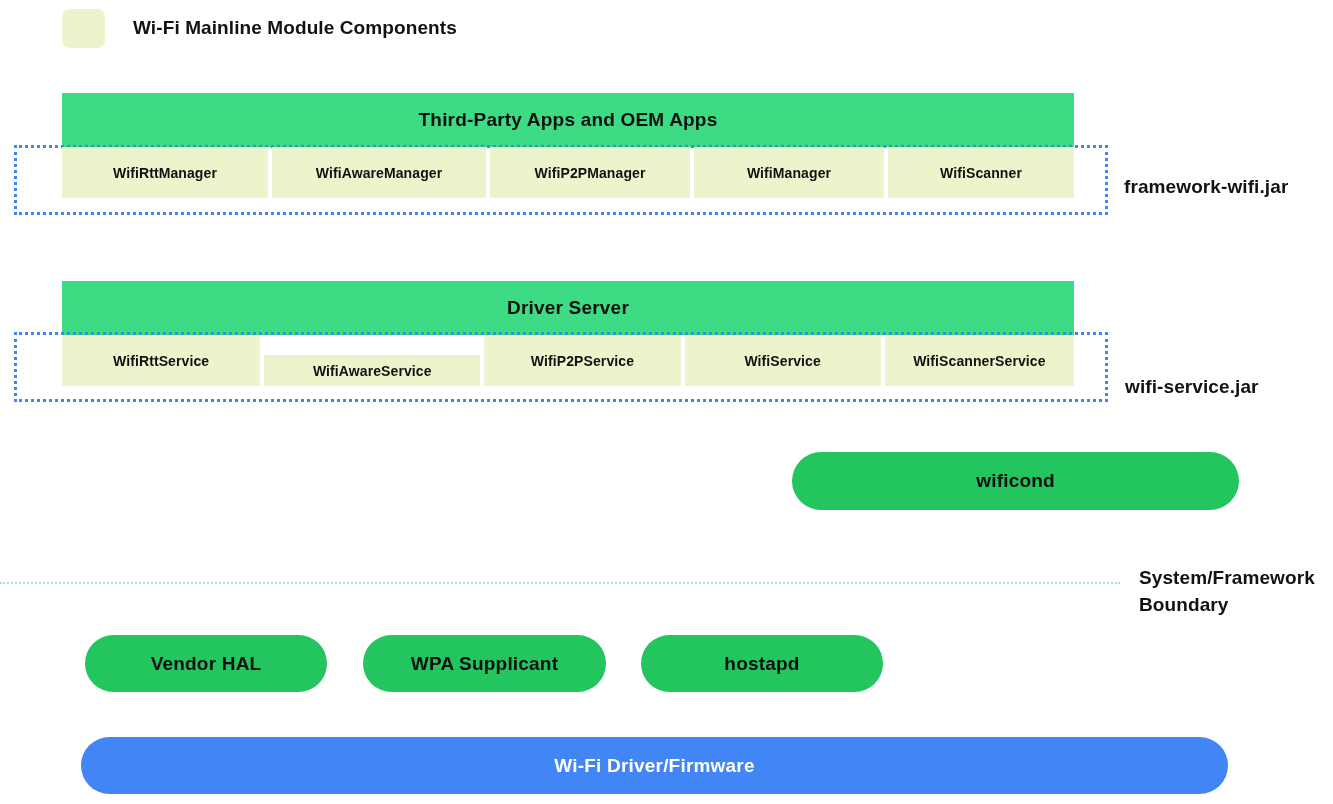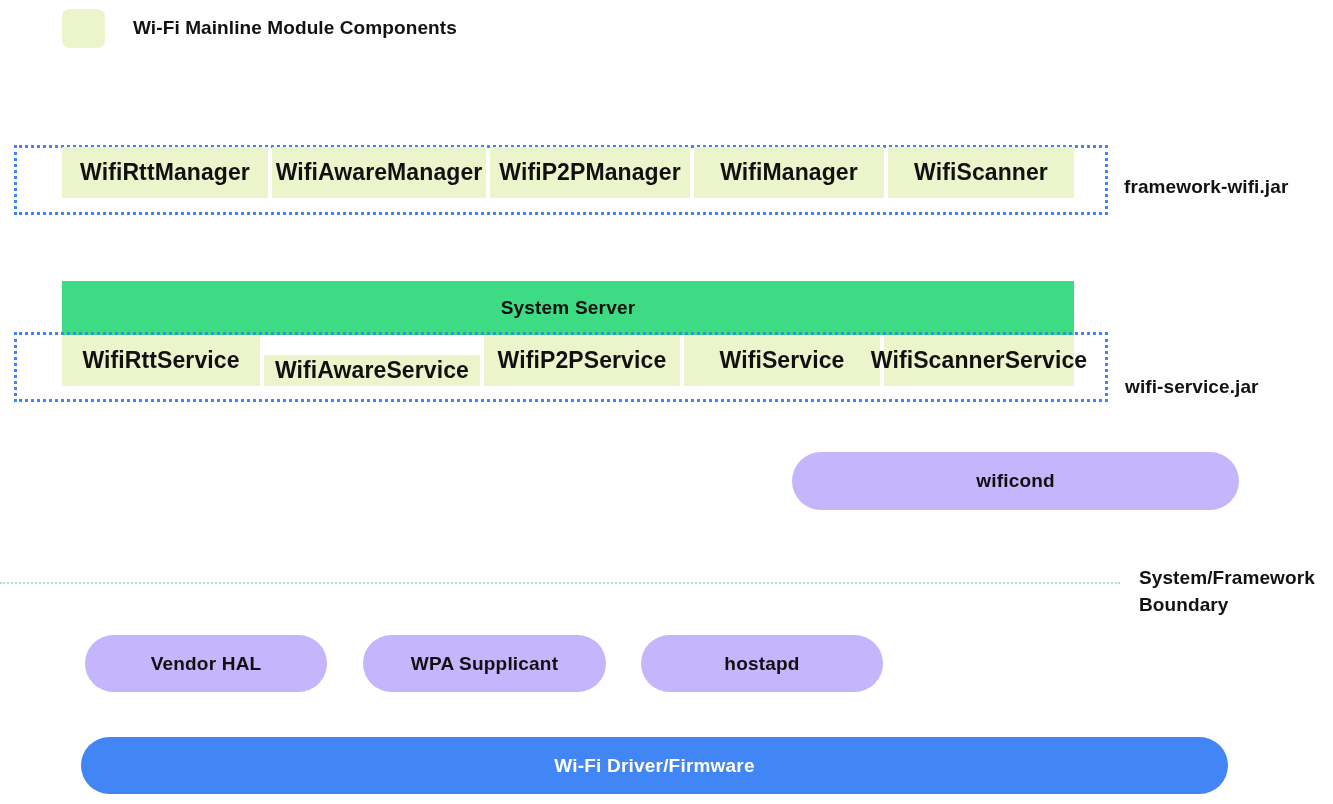--- a/index.html
+++ b/index.html
@@ -75,21 +75,21 @@
     height: 51px;
   }
   #framework-row { left: 62px; top: 147px; width: 1012px; }
   #service-row   { left: 62px; top: 335px; width: 1012px; }
 
   .cell {
     background: #ecf4cc;
     display: flex;
     align-items: center;
     justify-content: center;
-    font-size: 23px;
+    font-size: 14px;
     font-weight: bold;
     color: #111111;
     white-space: nowrap;
     letter-spacing: .1px;
   }
   
   #framework-row .cell:nth-child(1) { width: 206px; }
   #framework-row .cell:nth-child(2) { width: 214px; }
   #framework-row .cell:nth-child(3) { width: 200px; }
   #framework-row .cell:nth-child(4) { width: 190px; }
@@ -109,21 +109,21 @@
     color: #121212;
     white-space: nowrap;
     letter-spacing: .1px;
   }
   #framework-jar-label { left: 1124px; top: 176px; text-align: center; }
   #service-jar-label   { left: 1125px; top: 348px; margin-top: 28px; }
 
   
   .pill {
     position: absolute;
-    background: #c4b5fd;
+    background: #22c55e;
     border-radius: 30px;
     display: flex;
     align-items: center;
     justify-content: center;
     font-size: 19px;
     font-weight: bold;
     color: #101010;
     letter-spacing: .2px;
     white-space: nowrap;
   }
@@ -173,31 +173,32 @@
   #boundary-label span { display: block; }
 </style>
 </head>
 <body>
 
 <div class="canvas">
 
   <div class="legend-swatch"></div>
   <div class="legend-label">Wi-Fi Mainline Module Components</div>
 
+  <div class="green-bar" id="apps-bar">Third-Party Apps and OEM Apps</div>
   <div class="jar-box" id="framework-box"></div>
   <div class="cell-row" id="framework-row">
     <div class="cell">WifiRttManager</div>
     <div class="cell">WifiAwareManager</div>
     <div class="cell">WifiP2PManager</div>
     <div class="cell">WifiManager</div>
     <div class="cell">WifiScanner</div>
   </div>
   <div class="jar-label" id="framework-jar-label">framework-wifi.jar</div>
 
-  <div class="green-bar" id="server-bar">System Server</div>
+  <div class="green-bar" id="server-bar">Driver Server</div>
   <div class="jar-box" id="service-box"></div>
   <div class="cell-row" id="service-row">
     <div class="cell">WifiRttService</div>
     <div class="cell">WifiAwareService</div>
     <div class="cell">WifiP2PService</div>
     <div class="cell">WifiService</div>
     <div class="cell">WifiScannerService</div>
   </div>
   <div class="jar-label" id="service-jar-label">wifi-service.jar</div>
 

